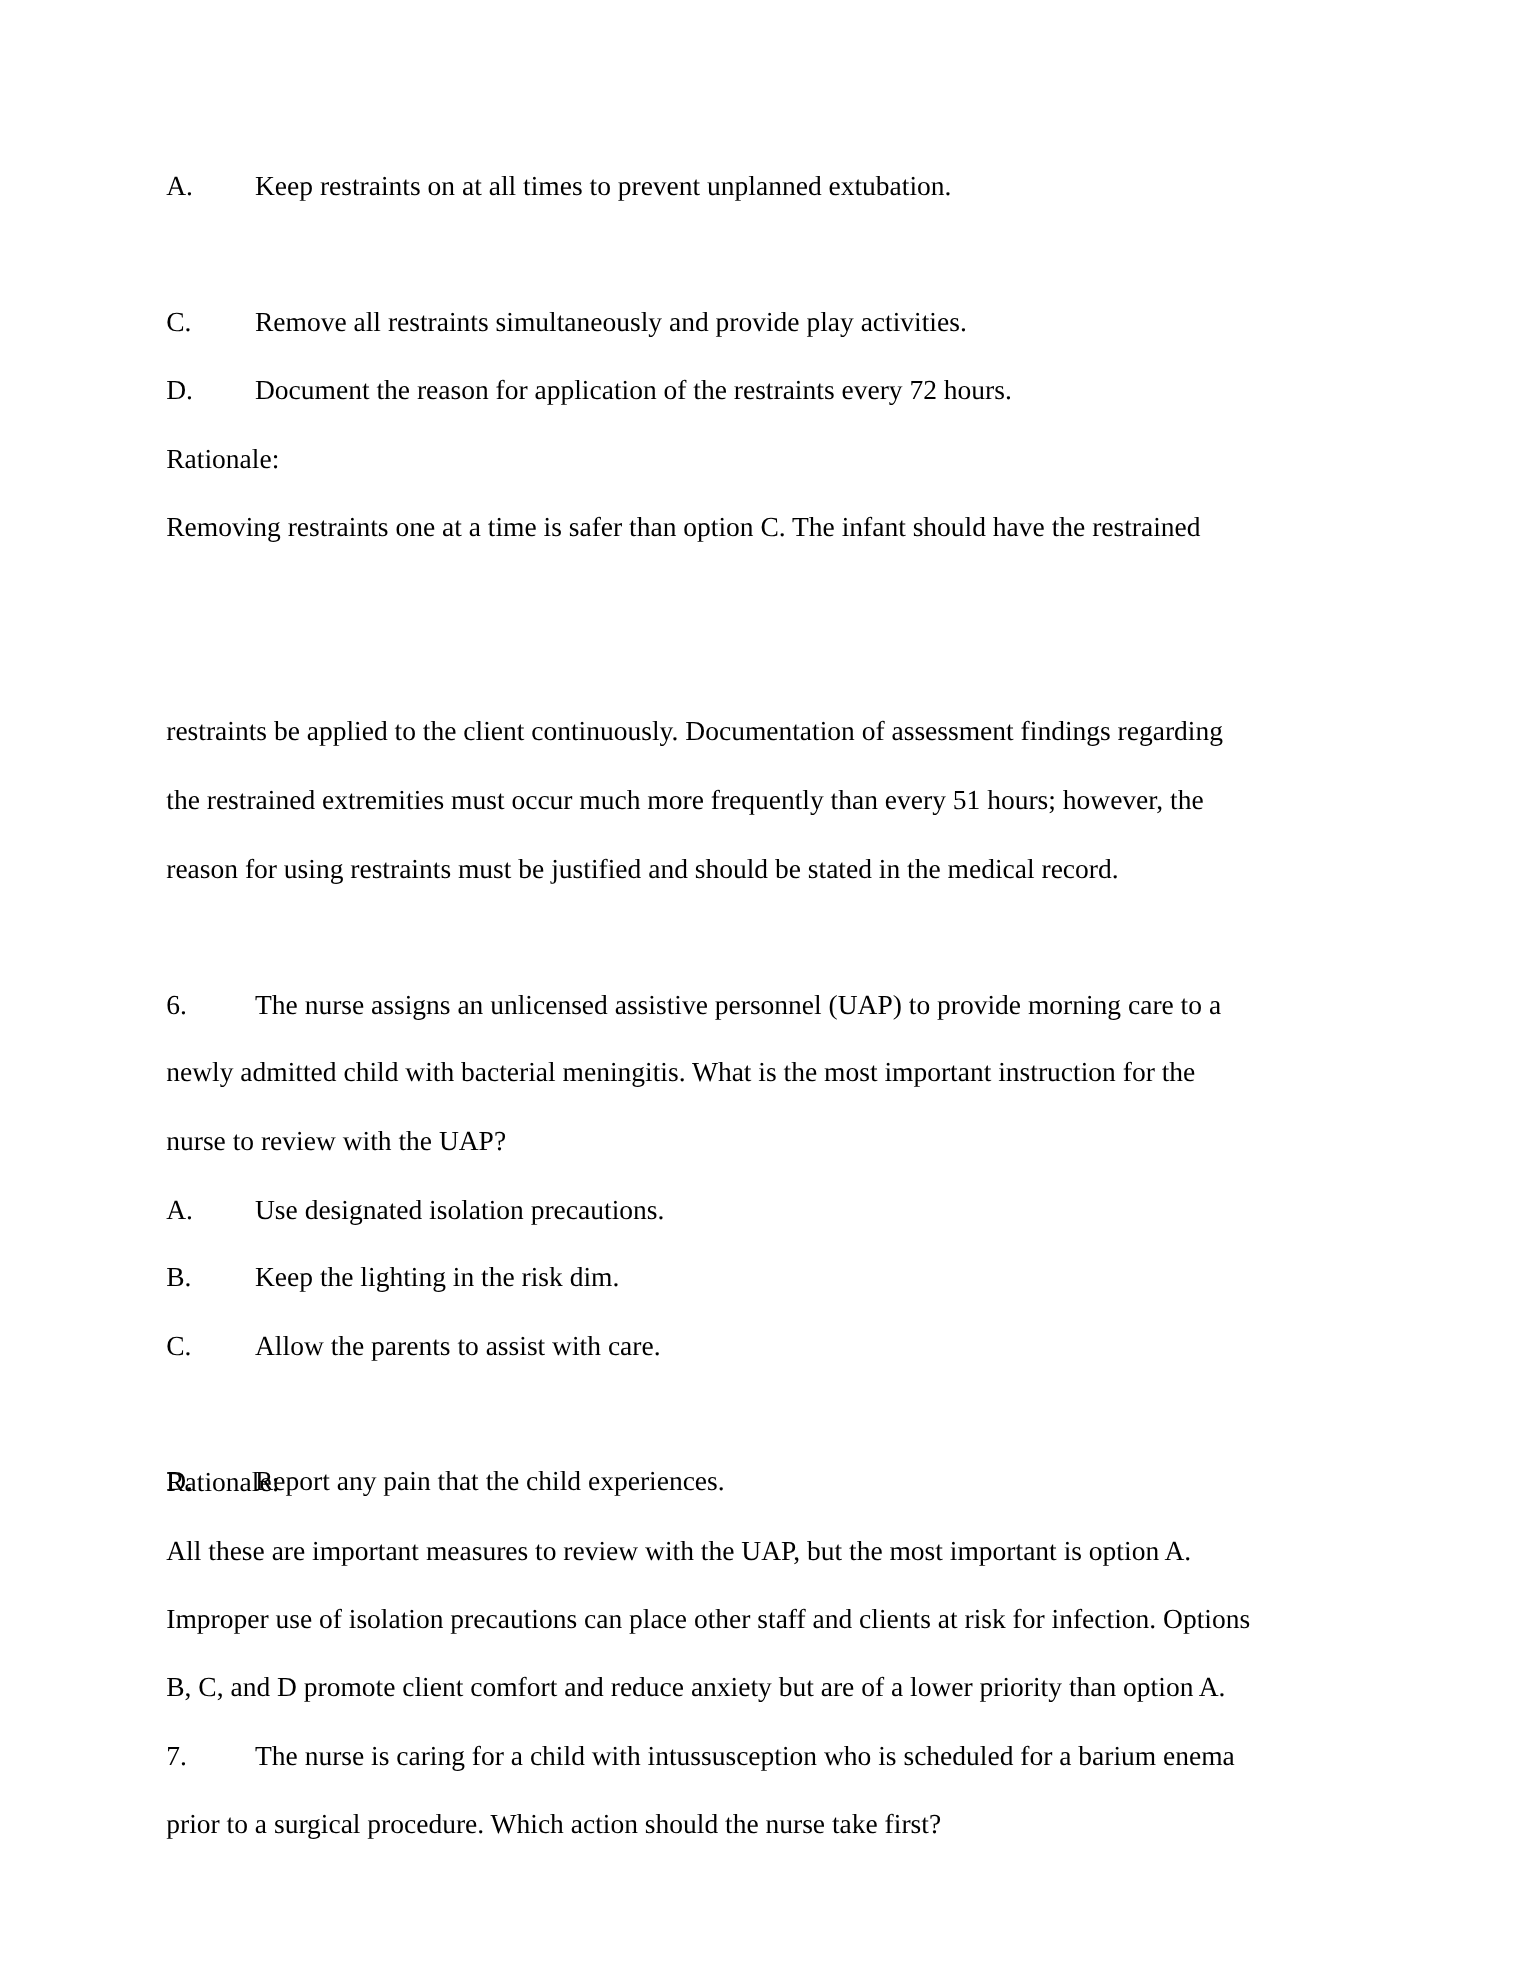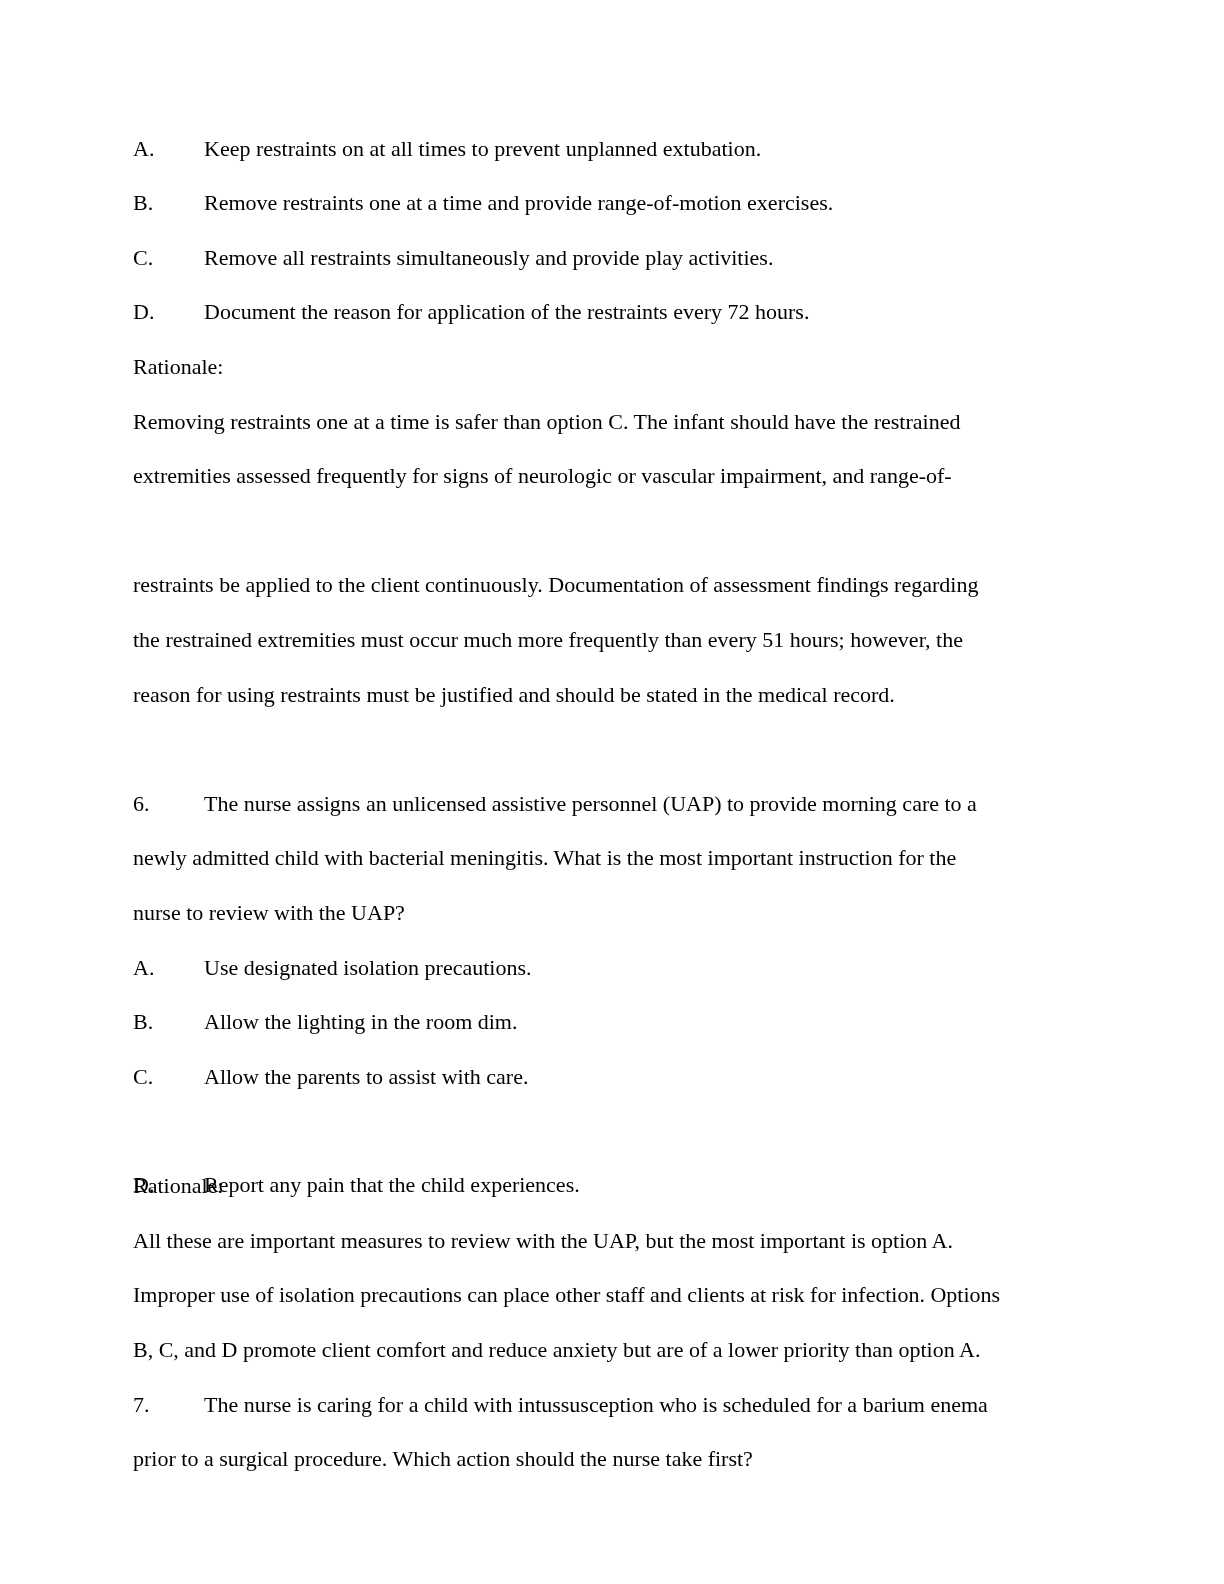--- a/index.html
+++ b/index.html
@@ -16,37 +16,35 @@
     line-height: 26px; height: 26px;
   }
   .line .num { display: inline-block; width: 71px; }
 </style>
 </head>
 <body>
 
 <div class="page">
 
   <div class="line" style="top:136px"><span class="num">A.</span><span>Keep restraints on at all times to prevent unplanned extubation.</span></div>
-  <div class="line" style="top:190px"><span class="num">B.</span><span>Remove restraints one at a time and provide range-of-motion exercises.</span></div>
   <div class="line" style="top:245px"><span class="num">C.</span><span>Remove all restraints simultaneously and provide play activities.</span></div>
   <div class="line" style="top:299px"><span class="num">D.</span><span>Document the reason for application of the restraints every 72 hours.</span></div>
 
   <div class="line" style="top:354px">Rationale:</div>
   <div class="line" style="top:409px">Removing restraints one at a time is safer than option C. The infant should have the restrained</div>
-  <div class="line" style="top:463px">extremities assessed frequently for signs of neurologic or vascular impairment, and range-of-</div>
   <div class="line" style="top:572px">restraints be applied to the client continuously. Documentation of assessment findings regarding</div>
   <div class="line" style="top:627px">the restrained extremities must occur much more frequently than every 51 hours; however, the</div>
   <div class="line" style="top:682px">reason for using restraints must be justified and should be stated in the medical record.</div>
 
   <div class="line" style="top:791px"><span class="num">6.</span><span>The nurse assigns an unlicensed assistive personnel (UAP) to provide morning care to a</span></div>
   <div class="line" style="top:845px">newly admitted child with bacterial meningitis. What is the most important instruction for the</div>
   <div class="line" style="top:900px">nurse to review with the UAP?</div>
 
   <div class="line" style="top:955px"><span class="num">A.</span><span>Use designated isolation precautions.</span></div>
-  <div class="line" style="top:1009px"><span class="num">B.</span><span>Allow the lighting in the room dim.</span></div>
+  <div class="line" style="top:1009px"><span class="num">B.</span><span>Keep the lighting in the risk dim.</span></div>
   <div class="line" style="top:1064px"><span class="num">C.</span><span>Allow the parents to assist with care.</span></div>
   <div class="line" style="top:1172px"><span class="num">D.</span><span>Report any pain that the child experiences.</span></div>
 
   <div class="line" style="top:1173px">Rationale:</div>
   <div class="line" style="top:1228px">All these are important measures to review with the UAP, but the most important is option A.</div>
   <div class="line" style="top:1282px">Improper use of isolation precautions can place other staff and clients at risk for infection. Options</div>
   <div class="line" style="top:1337px">B, C, and D promote client comfort and reduce anxiety but are of a lower priority than option A.</div>
 
   <div class="line" style="top:1392px"><span class="num">7.</span><span>The nurse is caring for a child with intussusception who is scheduled for a barium enema</span></div>
   <div class="line" style="top:1446px">prior to a surgical procedure. Which action should the nurse take first?</div>

